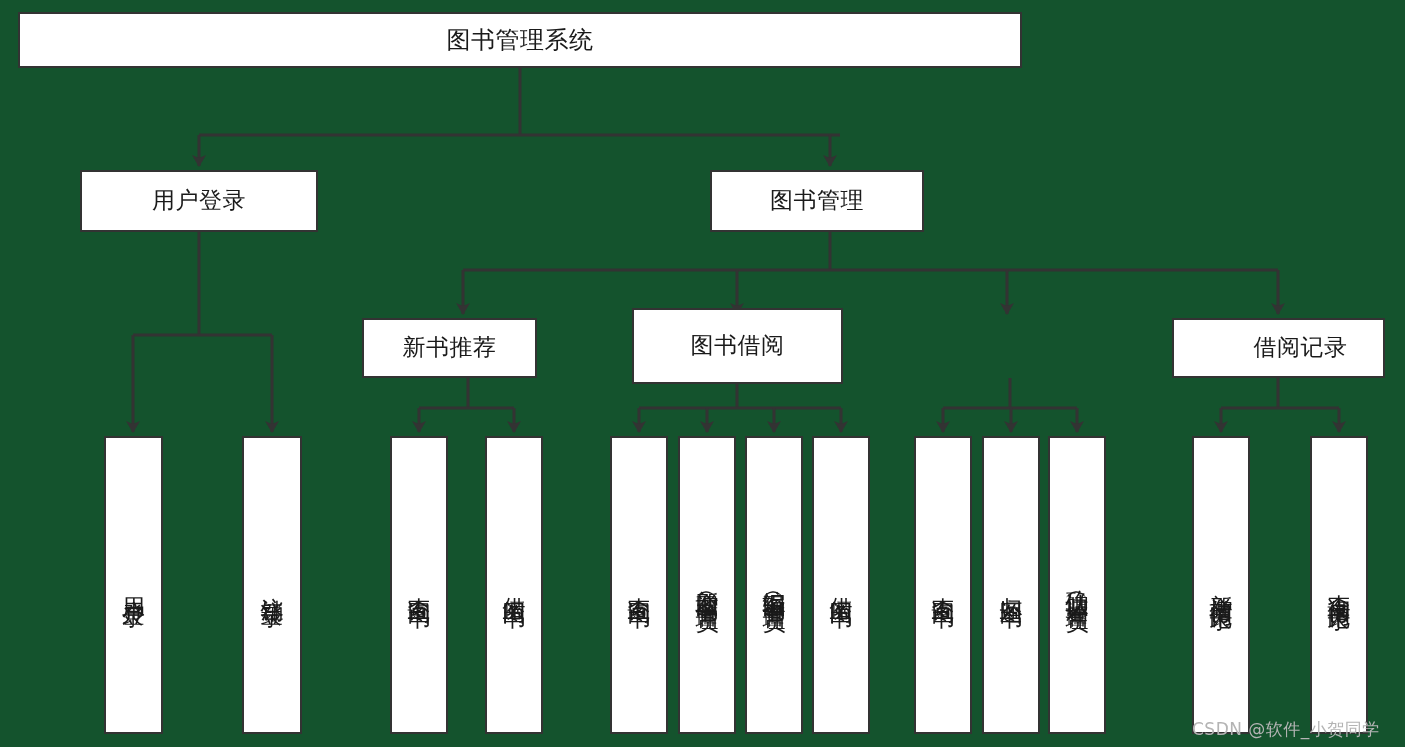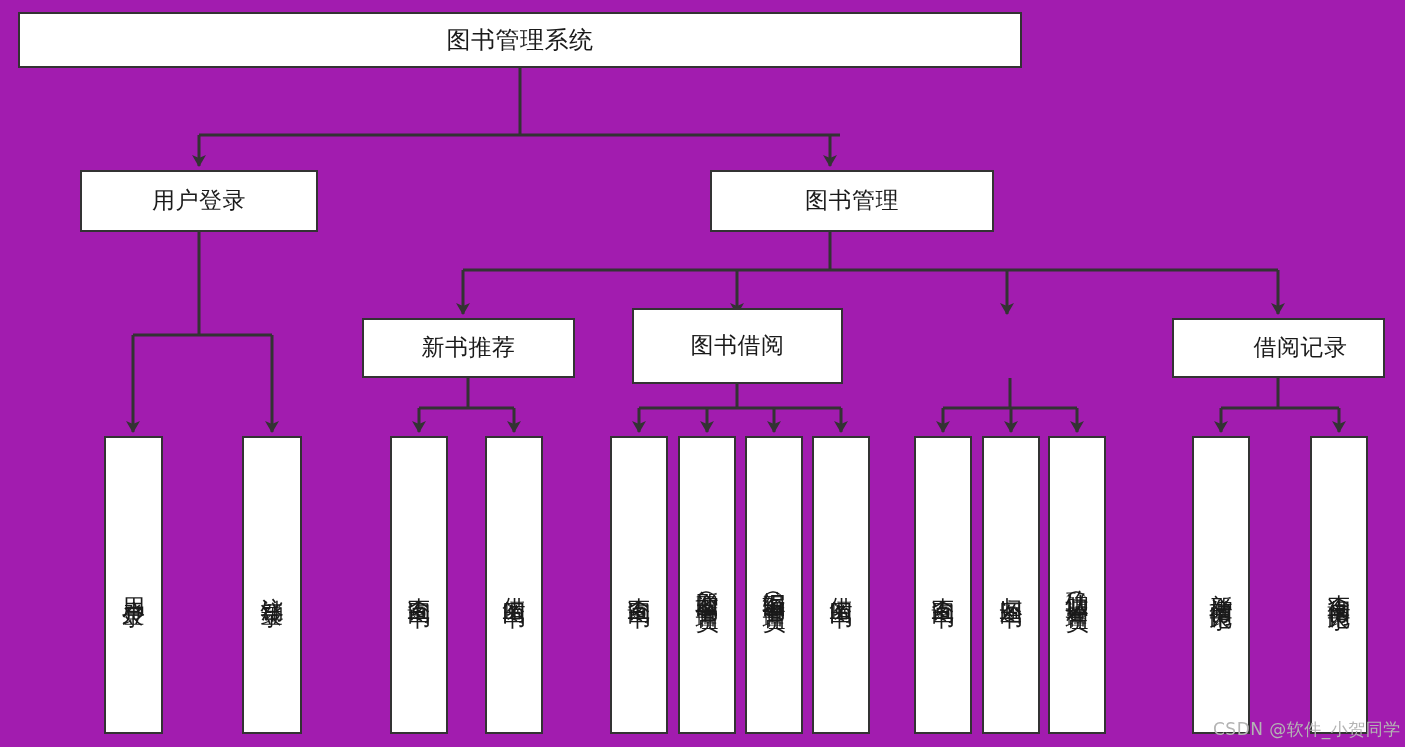--- a/index.html
+++ b/index.html
@@ -7,21 +7,21 @@
     padding: 0;
     background: #ffffff;
   }
   body {
     font-family: "DejaVu Sans", "Liberation Sans", sans-serif;
   }
   #canvas {
     position: relative;
     width: 1405px;
     height: 747px;
-    background: #a21caf;
+    background: #14532d;
     overflow: hidden;
   }
   #edges {
     position: absolute;
     left: 0;
     top: 0;
     width: 1405px;
     height: 747px;
   }
   .node {
@@ -116,25 +116,25 @@
     </g>
   </svg>
 
   <div class="node horizontal root" style="left:18px; top:12px; width:1004px; height:56px;">
     <span>图书管理系统</span>
   </div>
 
   <div class="node horizontal" style="left:80px; top:170px; width:238px; height:62px;">
     <span>用户登录</span>
   </div>
-  <div class="node horizontal" style="left:710px; top:170px; width:284px; height:62px;">
+  <div class="node horizontal" style="left:710px; top:170px; width:214px; height:62px;">
     <span>图书管理</span>
   </div>
 
-  <div class="node horizontal" style="left:362px; top:318px; width:213px; height:60px;">
+  <div class="node horizontal" style="left:362px; top:318px; width:175px; height:60px;">
     <span>新书推荐</span>
   </div>
   <div class="node horizontal" style="left:632px; top:308px; width:211px; height:76px;">
     <span>图书借阅</span>
   </div>
   <div class="node horizontal" style="left:1172px; top:318px; width:213px; height:60px;padding-left:44px;">
     <span>借阅记录</span>
   </div>
 
   <div class="node vertical" style="left:104px; top:436px; width:59px; height:298px;">
@@ -174,15 +174,15 @@
     <span>确认归还（管理员）</span>
   </div>
 
   <div class="node vertical" style="left:1192px; top:436px; width:58px; height:298px;">
     <span>新增借阅记录</span>
   </div>
   <div class="node vertical" style="left:1310px; top:436px; width:58px; height:298px;">
     <span>查询借阅记录</span>
   </div>
 
-  <div class="watermark" style="left:1192px; top:718px;padding-left:21px;">CSDN @软件_小贺同学</div>
+  <div class="watermark" style="left:1192px; top:718px;">CSDN @软件_小贺同学</div>
 
 </div>
 
 </body></html>

